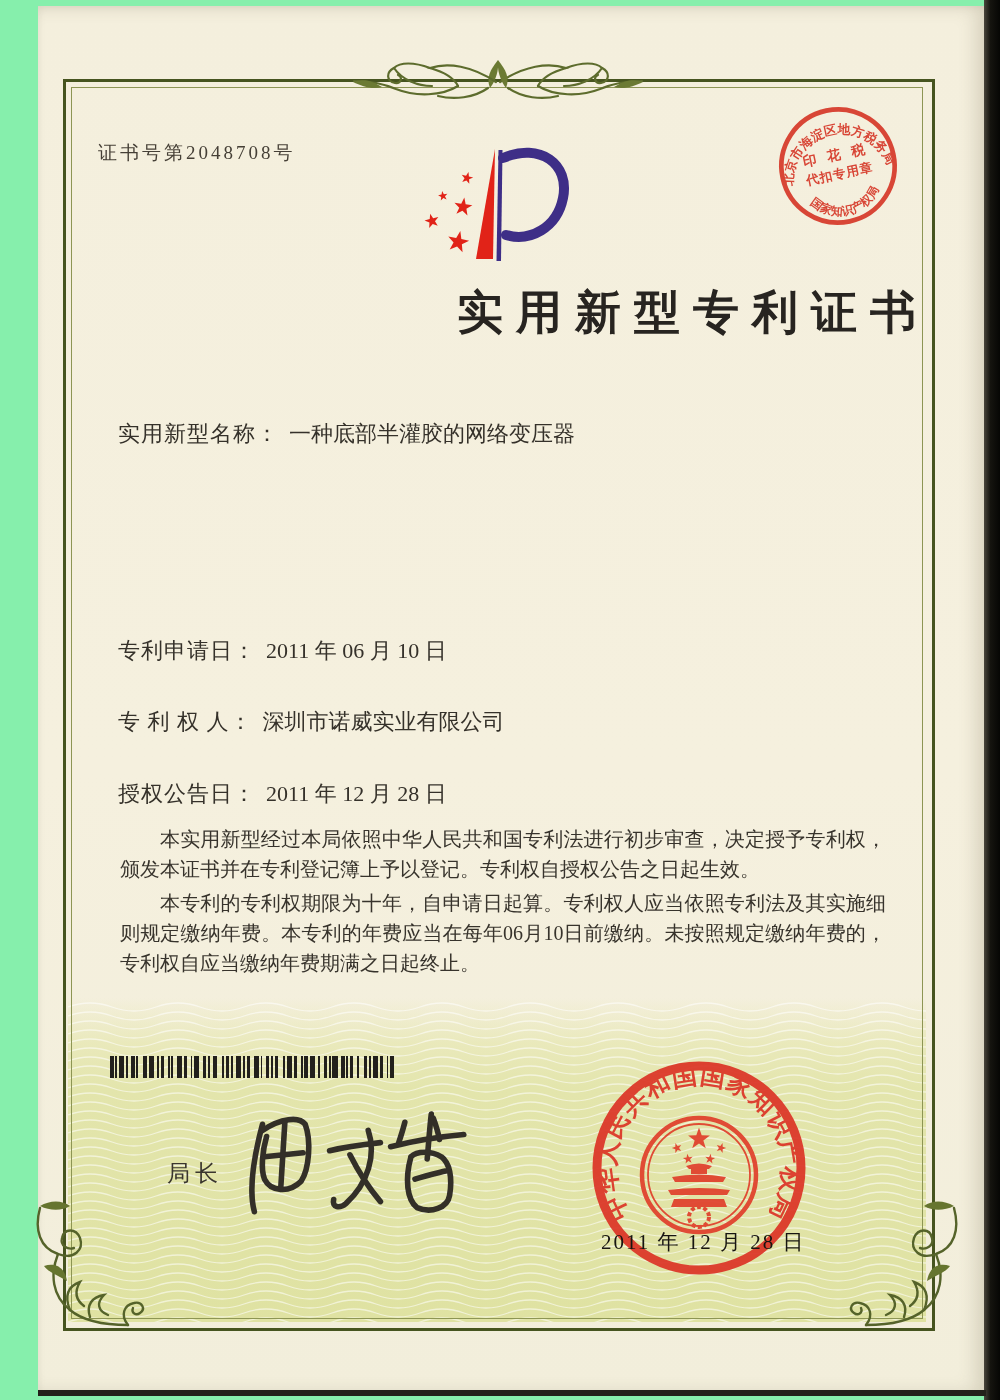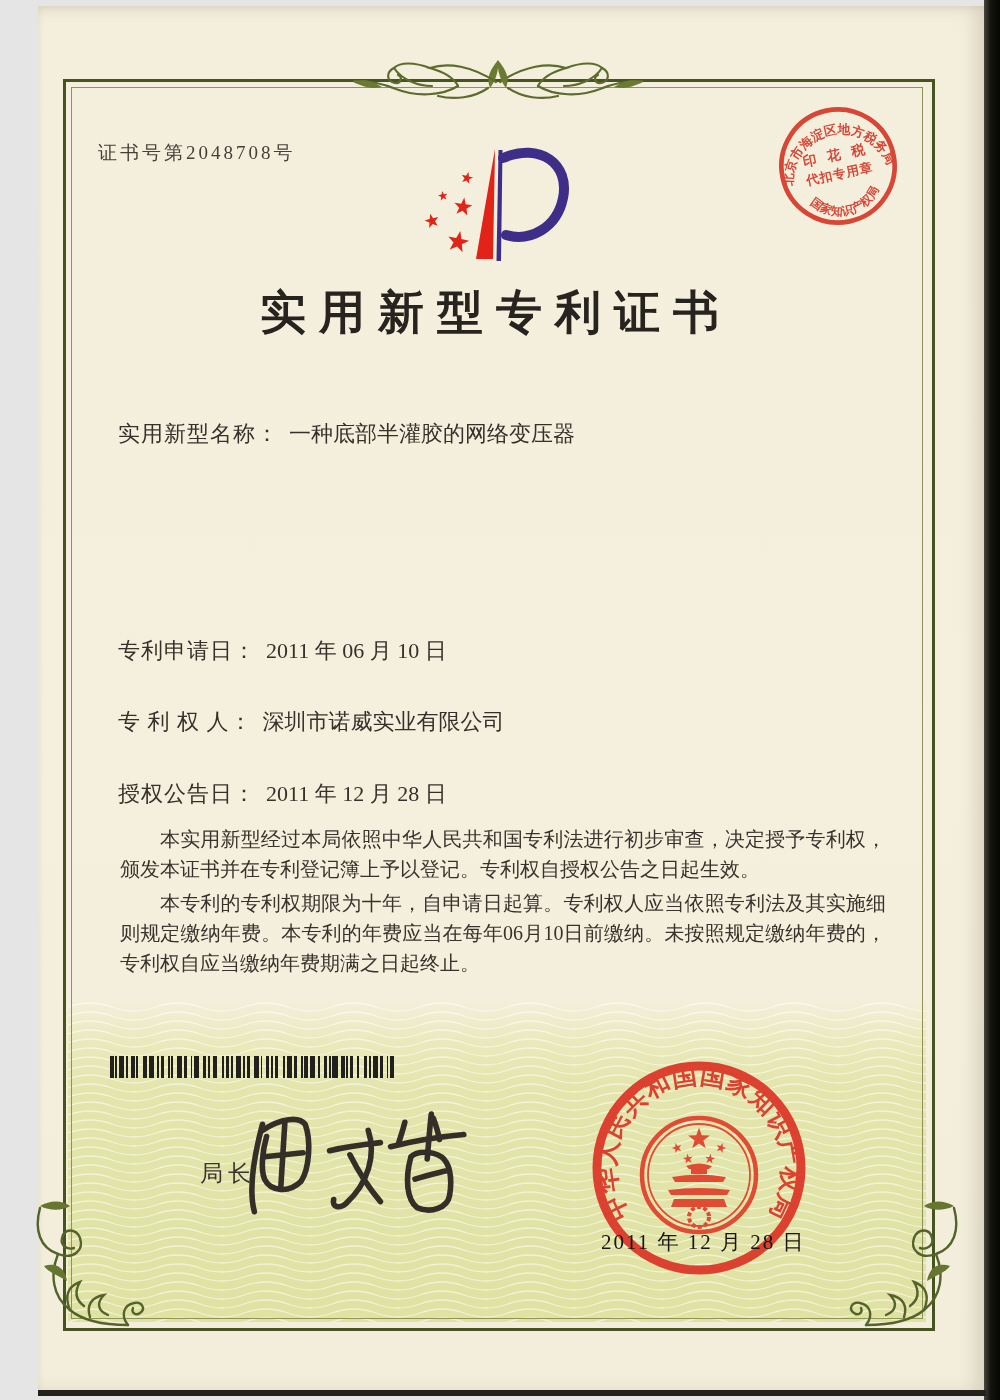--- a/index.html
+++ b/index.html
@@ -1,49 +1,49 @@
 <!DOCTYPE html>
 <html><head>
 <meta charset="utf-8">
 <style>
   html,body{margin:0;padding:0;background:#ffffff;}
-  #stage{position:relative;width:1000px;height:1400px;overflow:hidden;background:#e5e5e5;
+  #stage{position:relative;width:1000px;height:1400px;overflow:hidden;background:#86efac;
          font-family:"Liberation Serif","DejaVu Serif",serif;}
   
   #paper{position:absolute;left:38px;top:6px;width:952px;height:1388px;
          background:linear-gradient(180deg,#f4efdd 0%,#f5f0de 55%,#f2eedb 100%);
          box-shadow:inset -14px 0 18px rgba(90,80,50,.18), inset 2px 2px 6px rgba(0,0,0,.05);}
   #scan-edge-right{position:absolute;left:984px;top:0;width:16px;height:1400px;
          background:linear-gradient(90deg,#4a463c 0%,#15140f 40%,#060604 100%);}
   #scan-edge-bottom{position:absolute;left:38px;top:1390px;width:948px;height:6px;background:#23211a;}
   
   .frame-outer{position:absolute;left:63px;top:79px;width:866px;height:1246px;
          border:3px solid #46541f;}
   .frame-inner{position:absolute;left:71px;top:87px;width:850px;height:1230px;
          border:1px solid #8d9554;}
   
   #guilloche{position:absolute;left:68px;top:998px;width:858px;height:324px;overflow:hidden;
          background:linear-gradient(180deg,rgba(230,231,176,0) 0%,rgba(230,231,176,.75) 14%,#e3e5ac 28%,#dfe2a2 100%);}
   #guilloche svg{position:absolute;left:0;top:26px;}
   
   .cert-no{position:absolute;left:98px;top:140px;font-size:19px;letter-spacing:3px;color:#453f36;}
-  .title{position:absolute;left:63px;top:282px;width:866px;text-align:center;
+  .title{position:absolute;left:63px;top:282px;width:866px;text-align:right;
          font-size:46px;font-weight:bold;letter-spacing:13px;color:#272420;}
   .frow{position:absolute;left:118px;font-size:22px;color:#35312a;white-space:nowrap;}
   .frow .lab{letter-spacing:1px;}
   .frow .val{margin-left:10px;}
   .f1{top:419px;} .f2{top:494px;} .f3{top:564px;} .f4{top:636px;} .f5{top:707px;} .f6{top:779px;}
   .bodytext{position:absolute;left:116px;top:820px;width:774px;font-size:20px;line-height:30px;
          text-align:justify;color:#37332c;}
   .bodytext p{margin:4px;text-indent:2em;}
   .barcode{position:absolute;left:110px;top:1056px;height:22px;display:flex;align-items:stretch;}
   .barcode span{display:block;height:22px;}
   .bar{background:#22201c;}
   .gap{background:transparent;}
-  .director{position:absolute;left:200px;top:1158px;font-size:23px;letter-spacing:5px;color:#3a362e;}
+  .director{position:absolute;left:167px;top:1158px;font-size:23px;letter-spacing:5px;color:#3a362e;}
   .seal-date{position:absolute;left:601px;top:1228px;font-size:21px;letter-spacing:2px;color:#171511;}
   .page-footer{position:absolute;left:63px;top:1283px;width:866px;text-align:center;
          font-size:19px;letter-spacing:2px;color:#45413a;}
   svg{position:absolute;overflow:visible;}
 </style>
 </head>
 <body>
 
 <div id="stage">
   <div id="paper"></div>

